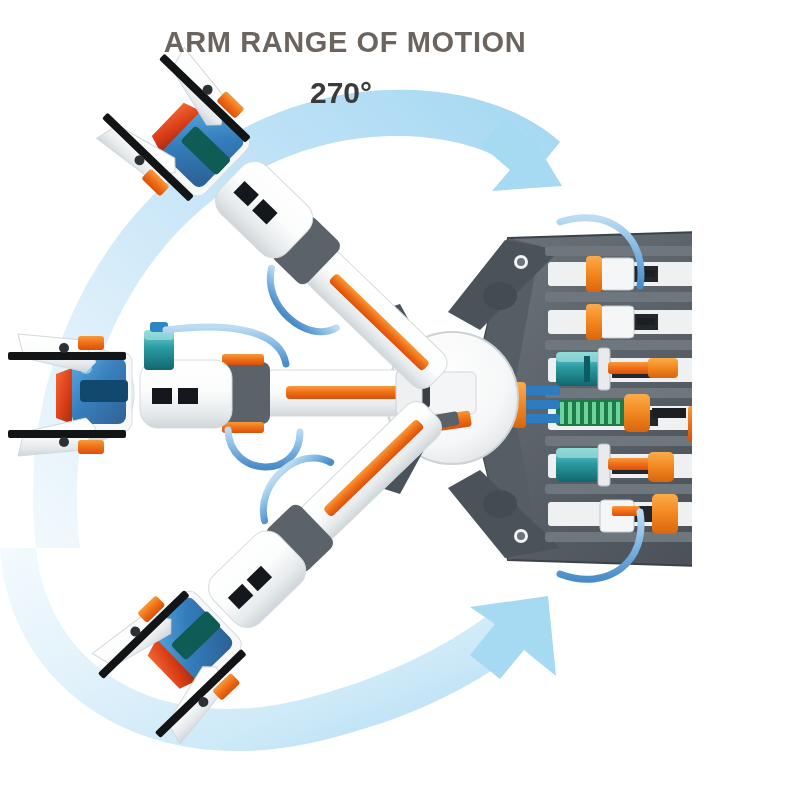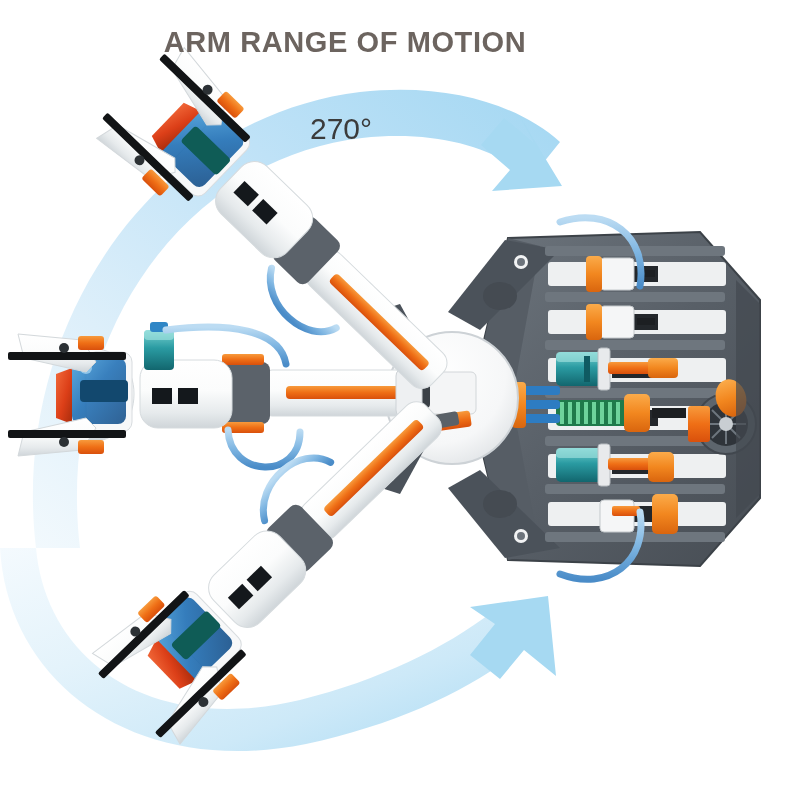--- a/index.html
+++ b/index.html
@@ -6,21 +6,21 @@
   html, body {
     margin: 0;
     padding: 0;
     background: #ffffff;
   }
   body {
     font-family: "Liberation Sans", sans-serif;
   }
   #stage {
     position: relative;
-    width: 800px;
+    width: 692px;
     height: 800px;
     background: #ffffff;
     overflow: hidden;
   }
   .layer {
     position: absolute;
     left: 0;
     top: 0;
     width: 800px;
     height: 800px;
@@ -38,25 +38,24 @@
     color: #6c645f;
     user-select: none;
   }
   #angle-label {
     position: absolute;
     left: 0;
     top: 76px;
     width: 682px;
     text-align: center;
     font-family: "Liberation Sans", sans-serif;
-    font-weight: normal;
+    font-weight: bold;
     font-size: 30px;
     color: #3b3b3b;
     user-select: none;
-    margin-top: 36px;
   }
 </style>
 </head>
 <body>
 
 <div id="stage">
 
   <svg class="layer" viewBox="0 0 800 800" xmlns="http://www.w3.org/2000/svg">
     <defs>
       <linearGradient id="arcGradTop" x1="0" y1="1" x2="1" y2="0">

